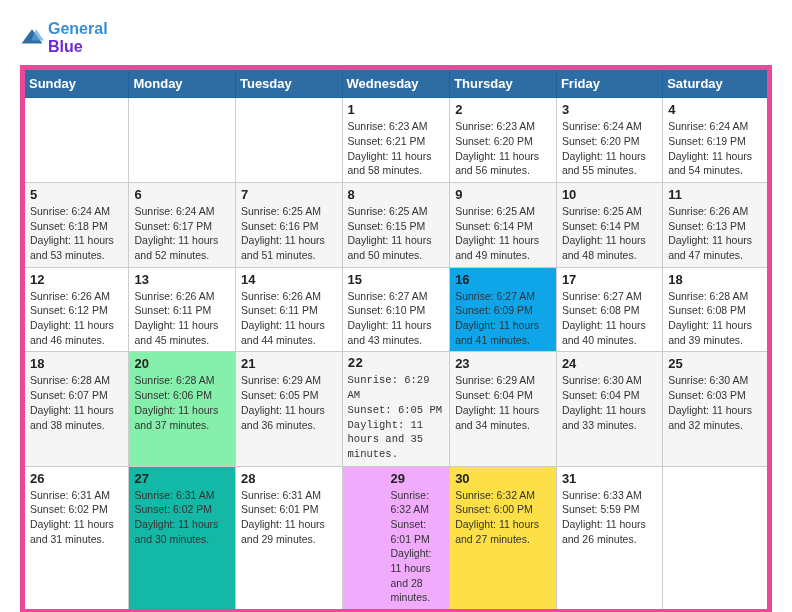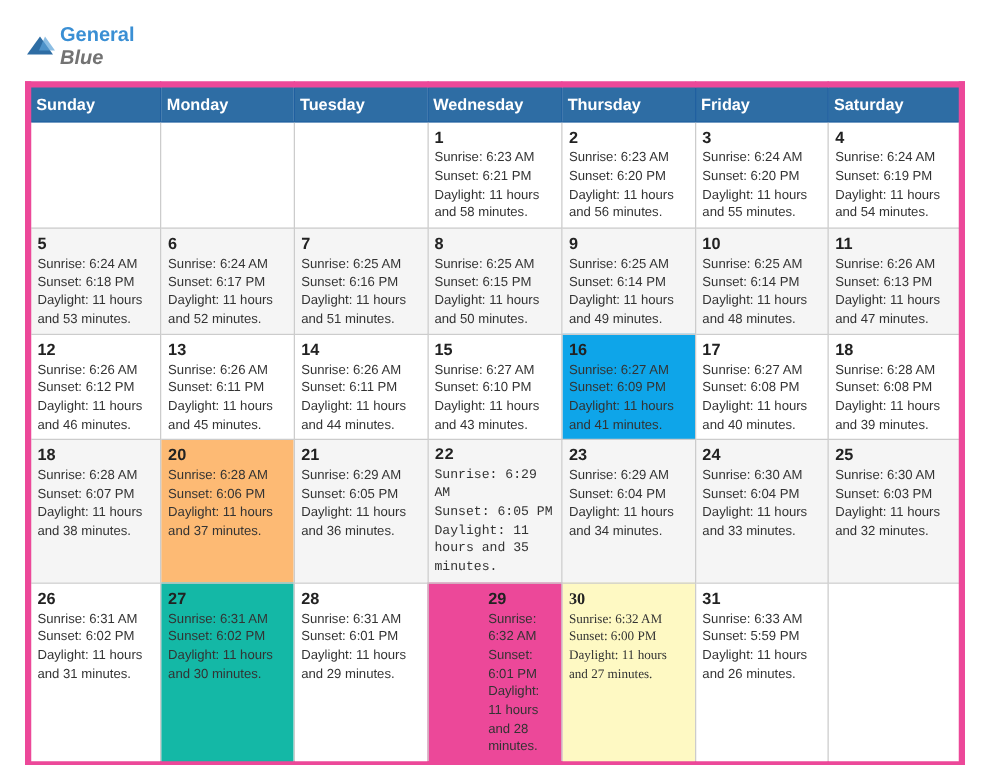--- a/index.html
+++ b/index.html
@@ -95,21 +95,21 @@
 <body>
 
 <div class="header">
   <div class="logo">
     <svg class="logo-icon" viewBox="0 0 30 30" xmlns="http://www.w3.org/2000/svg">
       <polygon points="15,4 28,22 2,22" fill="#2e6da4"></polygon>
       <polygon points="20,4 30,18 14,18" fill="#5ba3d9" opacity="0.7"></polygon>
     </svg>
     <div class="logo-text">
       <div><span>General</span></div>
-      <div style="color:#737373;font-style:italic;">Blue</div>
+      <div style="color:#6d28d9;">Blue</div>
     </div>
   </div>
   <div class="title-block">
     <div class="month-title"></div>
     <div class="subtitle"></div>
   </div>
 </div>
 
 <table class="calendar">
   <thead>
@@ -241,21 +241,21 @@
 Daylight: 11 hours and 39 minutes.</div>
         </td>
       </tr>
       <tr>
         <td style="background: rgb(245, 245, 245);">
           <span class="day-num">18</span>
           <div class="day-info" style="white-space: pre-line;">Sunrise: 6:28 AM
 Sunset: 6:07 PM
 Daylight: 11 hours and 38 minutes.</div>
         </td>
-        <td style="background: #fdba74;">
+        <td style="background: #86efac;">
           <span class="day-num">20</span>
           <div class="day-info" style="white-space: pre-line;">Sunrise: 6:28 AM
 Sunset: 6:06 PM
 Daylight: 11 hours and 37 minutes.</div>
         </td>
         <td style="background: rgb(245, 245, 245);">
           <span class="day-num">21</span>
           <div class="day-info" style="white-space: pre-line;">Sunrise: 6:29 AM
 Sunset: 6:05 PM
 Daylight: 11 hours and 36 minutes.</div>
@@ -297,27 +297,27 @@
           <div class="day-info" style="white-space: pre-line;">Sunrise: 6:31 AM
 Sunset: 6:02 PM
 Daylight: 11 hours and 30 minutes.</div>
         </td>
         <td style="background: rgb(255, 255, 255);">
           <span class="day-num">28</span>
           <div class="day-info" style="white-space: pre-line;">Sunrise: 6:31 AM
 Sunset: 6:01 PM
 Daylight: 11 hours and 29 minutes.</div>
         </td>
-        <td style="background: #ec4899; padding-left: 48px;">
+        <td style="background: #f0abfc; padding-left: 48px;">
           <span class="day-num">29</span>
           <div class="day-info" style="white-space: pre-line;">Sunrise: 6:32 AM
 Sunset: 6:01 PM
 Daylight: 11 hours and 28 minutes.</div>
         </td>
-        <td style="background: #fef9c3; font-family: Liberation Serif, serif;">
+        <td style="background: #fde047;">
           <span class="day-num">30</span>
           <div class="day-info" style="white-space: pre-line;">Sunrise: 6:32 AM
 Sunset: 6:00 PM
 Daylight: 11 hours and 27 minutes.</div>
         </td>
         <td style="background: rgb(255, 255, 255);">
           <span class="day-num">31</span>
           <div class="day-info" style="white-space: pre-line;">Sunrise: 6:33 AM
 Sunset: 5:59 PM
 Daylight: 11 hours and 26 minutes.</div>

